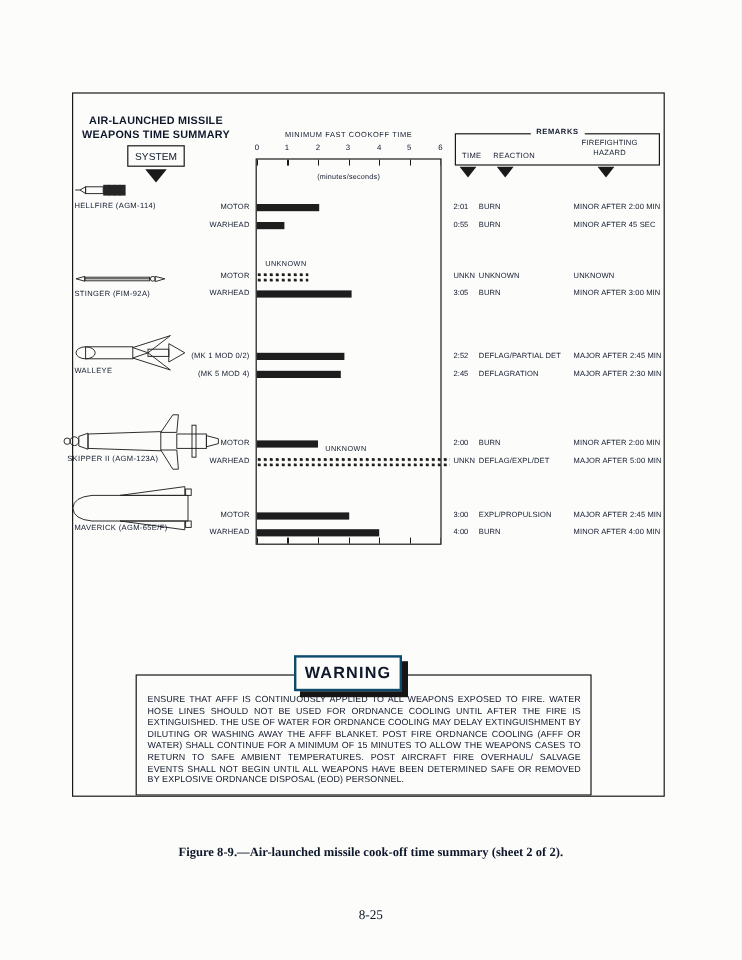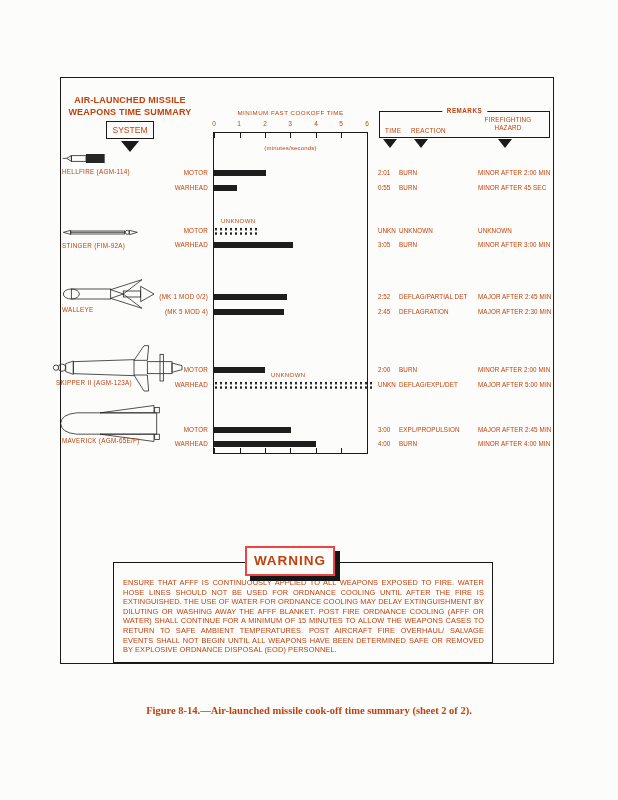--- a/index.html
+++ b/index.html
@@ -1,17 +1,17 @@
 <!DOCTYPE html>
 <html><head>
 <meta charset="utf-8">
 <style>
   html,body{margin:0;padding:0;background:#e8e8e6;}
   .page{position:relative;width:618px;height:800px;background:#fcfcfb;overflow:hidden;
-        font-family:"Liberation Sans",sans-serif;color:#c2410c;}
+        font-family:"Liberation Sans",sans-serif;color:#0f172a;}
   .abs{position:absolute;}
   .frame{left:60px;top:77px;width:492px;height:585px;border:1.5px solid #1a1a1a;}
 
   
   .fig-title{left:66px;top:95px;width:128px;text-align:center;font-weight:bold;
              font-size:9px;line-height:11.5px;letter-spacing:.2px;}
   .system-box{left:106px;top:121px;width:46px;height:16px;border:1.5px solid #1a1a1a;
               text-align:center;line-height:16px;font-weight:normal;font-size:8.5px;background:#fcfcfb;}
   .tri{width:0;height:0;border-left:9px solid transparent;border-right:9px solid transparent;
        border-top:11px solid #1a1a1a;}
@@ -66,21 +66,21 @@
   .micon svg{display:block;width:100%;height:100%;}
   .micon *{stroke:#262626;stroke-width:2.4;fill:none;}
   .micon .fill{fill:#262626;stroke:none;}
   .i1{left:62px;top:150px;width:50px;height:17px;}
   .i2{left:62px;top:226px;width:78px;height:13px;}
   .i3{left:58px;top:277px;width:104px;height:34px;}
   .i4{left:50px;top:341px;width:140px;height:52px;}
   .i5{left:56px;top:403px;width:132px;height:41px;}
 
   
-  .warn-label{left:245px;top:546px;width:86px;height:26px;border:2px solid #ef4444;
+  .warn-label{left:245px;top:546px;width:86px;height:26px;border:2px solid #0c4a6e;
               background:#fcfcfb;box-shadow:5px 5px 0 #161616;z-index:2;
               text-align:center;line-height:26px;font-weight:bold;font-size:13.5px;letter-spacing:1px;}
   .warn-box{left:113px;top:562px;width:380px;min-height:78px;border:1.5px solid #161616;
             box-sizing:border-box;background:#fcfcfb;}
   .warn-text{margin:15px 8px 7px 9px;font-size:7.4px;line-height:9.6px;font-weight:normal;
              text-align:justify;letter-spacing:.1px;}
 
   
   .caption{left:0;top:705px;width:618px;text-align:center;
            font-family:"Liberation Serif",serif;font-weight:bold;font-size:10.5px;}
@@ -262,14 +262,15 @@
     <span class="t-time">4:00</span>
     <span class="t-react">BURN</span>
     <span class="t-haz">MINOR AFTER 4:00 MIN</span>
   </div>
 
   <div class="abs warn-label">WARNING</div>
   <div class="abs warn-box">
     <div class="warn-text">ENSURE THAT AFFF IS CONTINUOUSLY APPLIED TO ALL WEAPONS EXPOSED TO FIRE.  WATER HOSE LINES SHOULD NOT BE USED FOR ORDNANCE COOLING UNTIL AFTER THE FIRE IS EXTINGUISHED.  THE USE OF WATER FOR ORDNANCE COOLING MAY DELAY EXTINGUISHMENT BY DILUTING OR WASHING AWAY THE AFFF BLANKET.  POST FIRE ORDNANCE COOLING (AFFF OR WATER) SHALL CONTINUE FOR A MINIMUM OF 15 MINUTES TO ALLOW THE WEAPONS CASES TO RETURN TO SAFE AMBIENT TEMPERATURES.  POST AIRCRAFT FIRE OVERHAUL/ SALVAGE EVENTS SHALL NOT BEGIN UNTIL ALL WEAPONS HAVE BEEN DETERMINED SAFE OR REMOVED BY EXPLOSIVE ORDNANCE DISPOSAL (EOD) PERSONNEL.</div>
   </div>
 
-  <div class="abs caption">Figure 8-14.—Air-launched missile cook-off time summary (sheet 2 of 2).</div>
+  <div class="abs caption">Figure 8-9.—Air-launched missile cook-off time summary (sheet 2 of 2).</div>
+  <div class="abs page-num">8-25</div>
 </div>
 
 </body></html>

